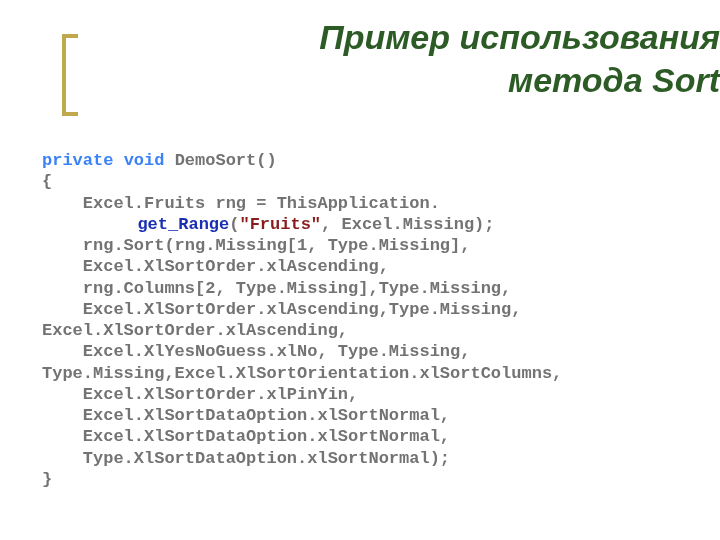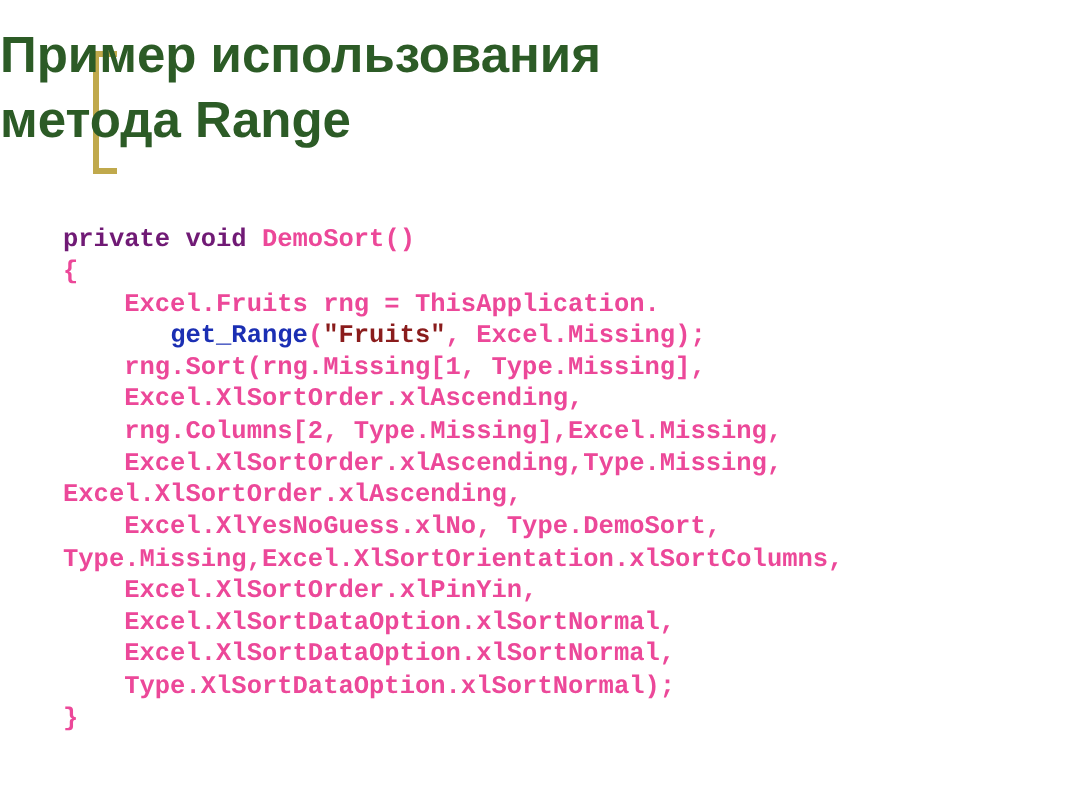--- a/index.html
+++ b/index.html
@@ -15,25 +15,26 @@
     position: relative;
     width: 720px;
     height: 540px;
     box-sizing: border-box;
   }
   .title {
     position: absolute;
     top: 16px;
     left: 0;
     width: 720px;
-    text-align: left;
+    text-align: right;
     color: #2c5b26;
     font-size: 34px;
     font-weight: bold;
     line-height: 1.25;
+    font-style: italic;
   }
   .bracket {
     position: absolute;
     left: 62px;
     top: 34px;
     width: 16px;
     height: 82px;
   }
   .bracket .top {
     position: absolute;
@@ -56,51 +57,51 @@
   .code {
     position: absolute;
     left: 42px;
     top: 150px;
     font-family: "Courier New", Courier, monospace;
     font-size: 17px;
     line-height: 1.25;
     font-weight: bold;
     white-space: pre;
   }
-  .kw  { color: #701a75; font-family: Liberation Mono, monospace; } 
-  .mtd { color: #1b2fb3; } 
+  .kw  { color: #3b82f6; font-family: Liberation Mono, monospace; } 
+  .mtd { color: #1b2fb3; margin-left: 24px; } 
   .str { color: #8a1c1c; } 
-  .txt { color: #ec4899; } 
+  .txt { color: #737373; } 
 </style>
 </head>
 <body>
 
 <div class="slide">
 
   <div class="bracket">
     <div class="top"></div>
     <div class="side"></div>
     <div class="bottom"></div>
   </div>
 
   <div class="title">
     <span>Пример использования</span><br>
-    <span>метода Range</span>
+    <span>метода Sort</span>
   </div>
 
   <div class="code"><span class="kw">private</span><span class="txt"> </span><span class="kw">void</span><span class="txt"> DemoSort()</span>
 <span class="txt">{</span>
 <span class="txt">    Excel.Fruits rng = ThisApplication.</span>
 <span class="txt">       </span><span class="mtd">get_Range</span><span class="txt">(</span><span class="str">"Fruits"</span><span class="txt">, Excel.Missing);</span>
 <span class="txt">    rng.Sort(rng.Missing[1, Type.Missing],</span>
 <span class="txt">    Excel.XlSortOrder.xlAscending,</span>
-<span class="txt">    rng.Columns[2, Type.Missing],Excel.Missing,</span>
+<span class="txt">    rng.Columns[2, Type.Missing],Type.Missing,</span>
 <span class="txt">    Excel.XlSortOrder.xlAscending,Type.Missing,</span>
 <span class="txt">Excel.XlSortOrder.xlAscending,</span>
-<span class="txt">    Excel.XlYesNoGuess.xlNo, Type.DemoSort,</span>
+<span class="txt">    Excel.XlYesNoGuess.xlNo, Type.Missing,</span>
 <span class="txt">Type.Missing,Excel.XlSortOrientation.xlSortColumns,</span>
 <span class="txt">    Excel.XlSortOrder.xlPinYin,</span>
 <span class="txt">    Excel.XlSortDataOption.xlSortNormal,</span>
 <span class="txt">    Excel.XlSortDataOption.xlSortNormal,</span>
 <span class="txt">    Type.XlSortDataOption.xlSortNormal);</span>
 <span class="txt">}</span></div>
 
 </div>
 
 </body></html>

